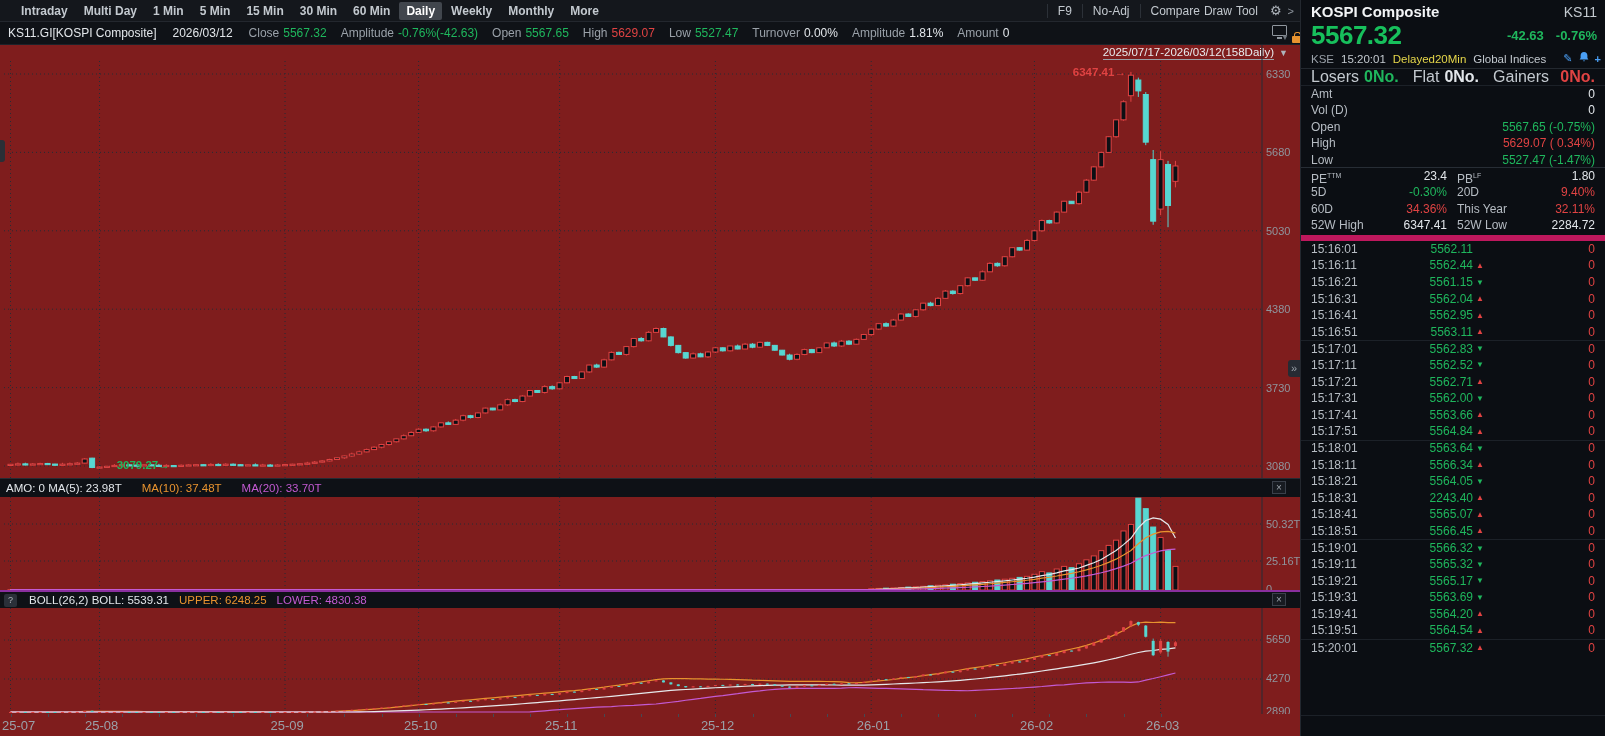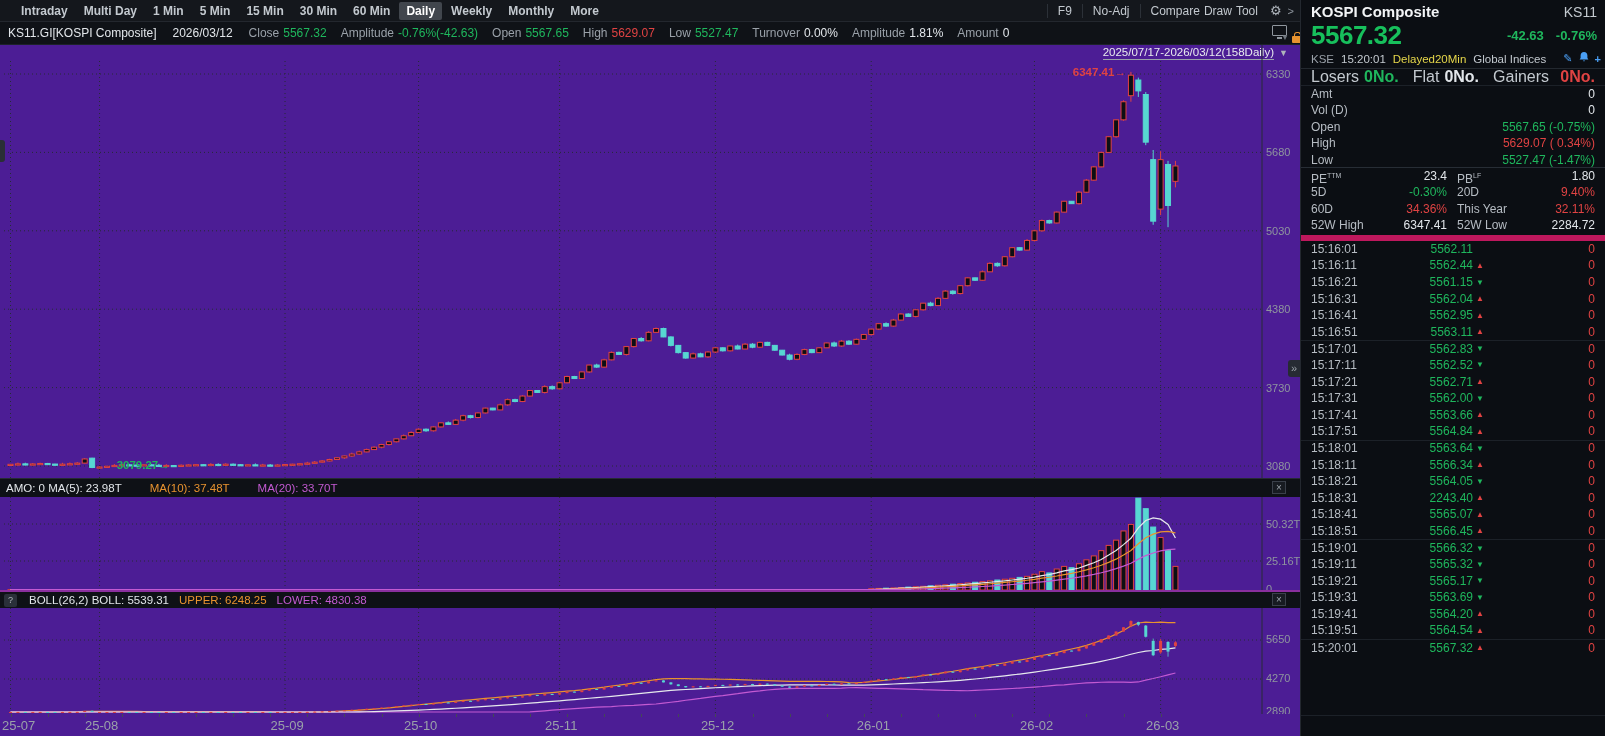--- a/index.html
+++ b/index.html
@@ -19,27 +19,27 @@
   
   #infobar { position:absolute; left:0; top:22px; width:1300px; height:22px; background:#0f1217;
              display:flex; align-items:center; padding-left:8px; font-size:12px; white-space:nowrap; }
   #infobar .sym { color:#e2e6ea; margin-right:16px; }
   #infobar .date { color:#e2e6ea; margin-right:16px; }
   .fld { margin-right:14px; }
   .fld .lbl { color:#9aa1a9; margin-right:4px; }
   .green { color:#1fb75d; } .red { color:#e04343; } .white { color:#e2e6ea; }
   .orange { color:#e8932f; } .purple { color:#c35ad2; } .yellow { color:#e6d74a; }
   
-  #chart-region { position:absolute; left:0; top:44px; width:1300px; height:692px; background:#4c1d95; border-top:1px solid #1d222a; }
+  #chart-region { position:absolute; left:0; top:44px; width:1300px; height:692px; background:#7f1d1d; border-top:1px solid #1d222a; }
   #range-label { position:absolute; top:1px; right:26px; font-size:11.5px; color:#e8ebee;
                  border-bottom:1px solid #9aa1a9; padding-bottom:1px; cursor:default; }
   #range-caret { position:absolute; top:3px; right:12px; font-size:9px; color:#aeb4bb; }
   #main-svg { position:absolute; left:0; top:0; }
   #vol-header { position:absolute; left:0; top:433px; width:1300px; height:19px; border-top:1px solid #262b33;
-                font-size:11.5px; display:flex; align-items:center; padding-left:6px; gap:28px; background:#0e1116; }
+                font-size:11.5px; display:flex; align-items:center; padding-left:6px; gap:20px; background:#0e1116; }
   #vol-svg { position:absolute; left:0; top:452px; }
   #purple-line { position:absolute; left:0; top:545px; width:1300px; height:2px; background:#8a2f9e; }
   #boll-header { position:absolute; left:0; top:547px; width:1300px; height:16px; font-size:11.5px;
                  display:flex; align-items:center; padding-left:4px; gap:10px; background:#0e1116; }
   #boll-svg { position:absolute; left:0; top:563px; }
   .pane-close { position:absolute; right:14px; width:14px; height:13px; border:1px solid #3a404a; color:#9aa1a9;
                 font-size:10px; line-height:11px; text-align:center; background:#171b21; }
   .help-badge { width:13px; height:13px; background:#2a3039; color:#aeb4bb; border-radius:2px; font-size:9px;
                 line-height:13px; text-align:center; margin-right:2px; }
   #x-axis { position:absolute; left:0; top:669px; width:1300px; height:18px; font-size:13px; color:#9aa1a9; }

